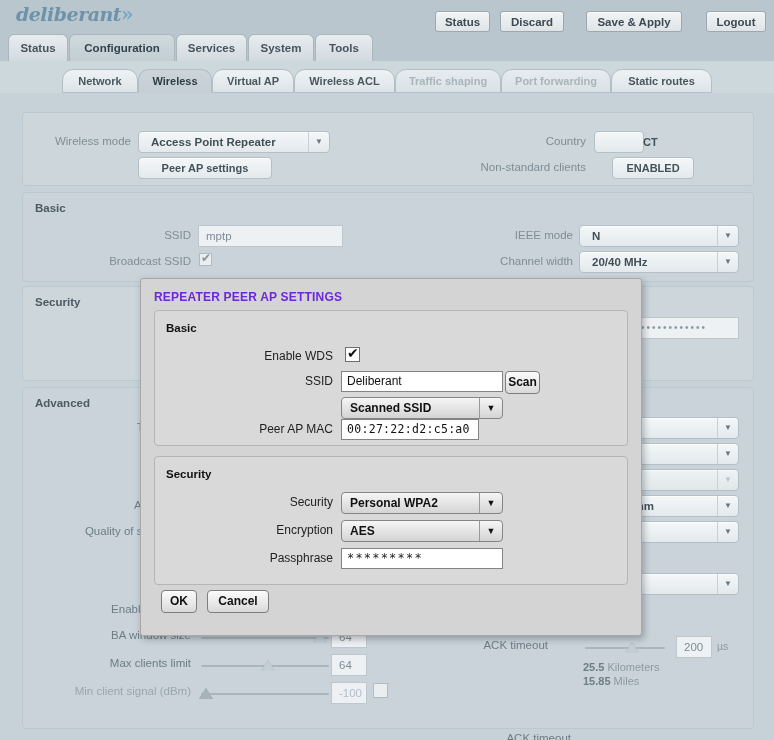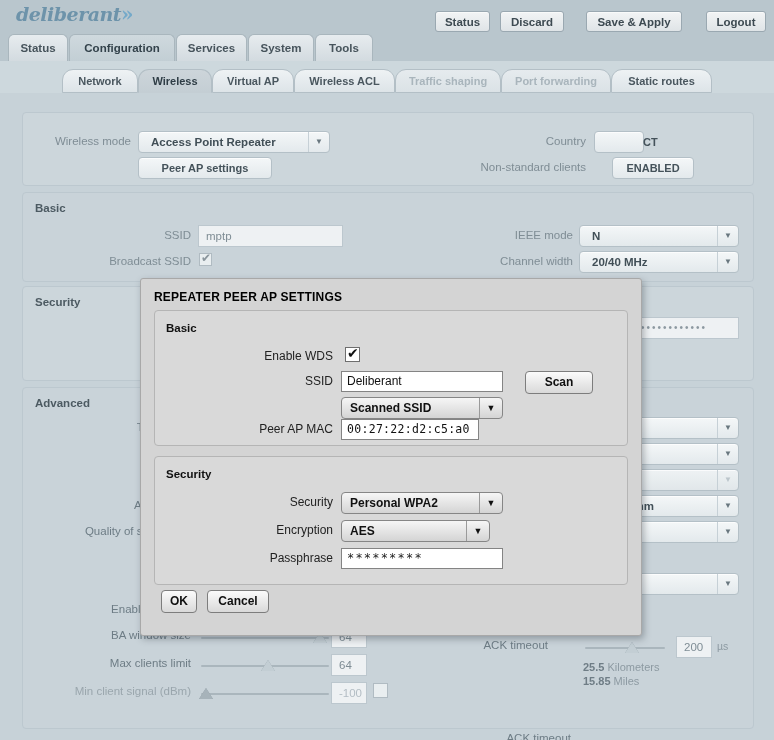--- a/index.html
+++ b/index.html
@@ -76,21 +76,21 @@
   .slider .track{position:absolute;left:0;top:5px;width:100%;height:2px;background:#aab6bd;border-radius:1px;}
   .slider .knob{position:absolute;top:0;width:0;height:0;border-left:7px solid transparent;
       border-right:7px solid transparent;border-bottom:11px solid #c3ced4;filter:drop-shadow(0 0 0.5px #8e9aa1);}
   .slider .knob.solid{border-bottom-color:#a7b3ba;}
 
   .unit{position:absolute;font-size:10.5px;color:#8d9aa2;}
   .distval{position:absolute;font-size:11px;color:#6f7d86;font-weight:bold;}
   .distval span.u{font-weight:normal;color:#8d9aa2;}
   .modal{position:absolute;left:140px;top:278px;width:500px;height:356px;background:#d4d4d4;
      border:1px solid #a8a8a8;border-radius:3px;box-shadow:2px 3px 7px rgba(40,50,58,.35);}
-  .modal-title{position:absolute;left:13px;top:11px;font-size:12px;font-weight:bold;color:#000000;letter-spacing:.2px;}
+  .modal-title{position:absolute;left:13px;top:11px;font-size:12px;font-weight:bold;color:#6d28d9;letter-spacing:.2px;}
   .mgroup{position:absolute;background:#d9d9d9;border:1px solid #b5b5b5;border-radius:4px;}
   .mgroup-title{position:absolute;font-size:11.5px;font-weight:bold;color:#111;}
   .mlabel{position:absolute;font-size:12px;color:#222;text-align:right;}
   .minput{position:absolute;height:21px;box-sizing:border-box;border:1px solid #848484;background:#fff;
      font-size:12px;color:#111;line-height:19px;padding-left:5px;}
   .minput.mono{font-family:"DejaVu Sans Mono","Liberation Mono",monospace;font-size:11.5px;letter-spacing:.3px;}
   .minput.pw{font-family:"DejaVu Sans Mono","Liberation Mono",monospace;font-size:12px;letter-spacing:1.2px;color:#222;}
   .msel{position:absolute;height:22px;box-sizing:border-box;border:1px solid #868686;border-radius:4px;
      background:linear-gradient(#f6f6f6,#d4d4d4);font-size:12px;font-weight:bold;color:#111;
      line-height:20px;padding-left:8px;cursor:pointer;}
@@ -271,42 +271,42 @@
     <div class="modal-title">REPEATER PEER AP SETTINGS</div>
 
     <div class="mgroup" style="left:13px;top:31px;width:472px;height:134px;">
       <div class="mgroup-title" style="left:11px;top:11px;">Basic</div>
 
       <div class="mlabel" style="left:0px;top:38px;width:178px;">Enable WDS</div>
       <div class="mchk" style="left:190px;top:36px;"></div>
 
       <div class="mlabel" style="left:0px;top:63px;width:178px;">SSID</div>
       <div class="minput" style="left:186px;top:60px;width:162px;">Deliberant</div>
-      <div class="mbtn" style="left:370px;top:60px;width:68px;">Scan</div>
+      <div class="mbtn" style="left:350px;top:60px;width:35px;">Scan</div>
 
       <div class="msel" style="left:186px;top:86px;width:162px;">
         <span>Scanned SSID</span>
         <span class="arrow">▼</span>
       </div>
 
       <div class="mlabel" style="left:0px;top:111px;width:178px;">Peer AP MAC</div>
       <div class="minput mono" style="left:186px;top:108px;width:138px;">00:27:22:d2:c5:a0</div>
     </div>
 
     <div class="mgroup" style="left:13px;top:177px;width:472px;height:127px;">
       <div class="mgroup-title" style="left:11px;top:11px;">Security</div>
 
       <div class="mlabel" style="left:0px;top:38px;width:178px;">Security</div>
       <div class="msel" style="left:186px;top:35px;width:162px;">
         <span>Personal WPA2</span>
         <span class="arrow">▼</span>
       </div>
 
       <div class="mlabel" style="left:0px;top:66px;width:178px;">Encryption</div>
-      <div class="msel" style="left:186px;top:63px;width:149px;">
+      <div class="msel" style="left:186px;top:63px;width:162px;">
         <span>AES</span>
         <span class="arrow">▼</span>
       </div>
 
       <div class="mlabel" style="left:0px;top:94px;width:178px;">Passphrase</div>
       <div class="minput pw" style="left:186px;top:91px;width:162px;">*********</div>
     </div>
 
     <div class="mbtn" style="left:20px;top:311px;width:36px;">OK</div>
     <div class="mbtn" style="left:66px;top:311px;width:62px;">Cancel</div>

